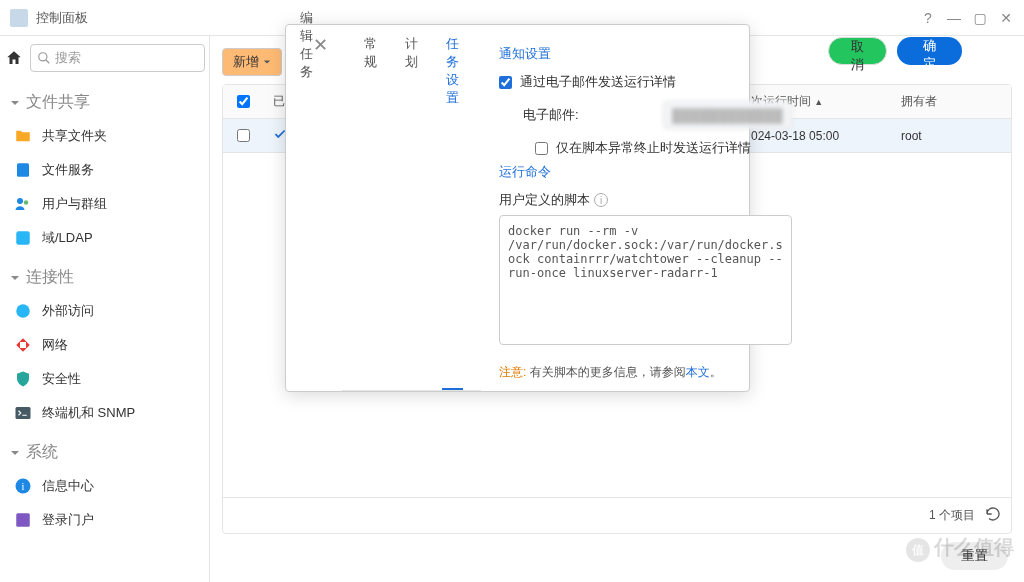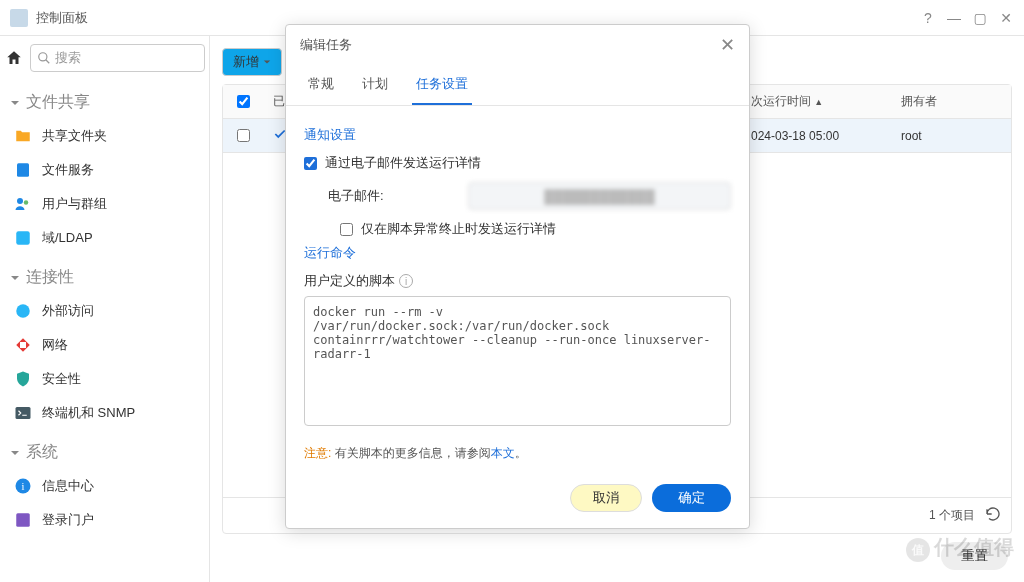--- a/index.html
+++ b/index.html
@@ -21,21 +21,21 @@
 .home-icon { width: 20px; height: 20px; display: flex; align-items: center; justify-content: center; }
 .search-box { flex: 1; display: flex; align-items: center; border: 1px solid #ccc; border-radius: 4px; height: 28px; padding: 0 6px; color: #999; }
 .search-box svg { margin-right: 4px; }
 .sidebar-group { padding: 6px 10px; color: #888; font-size: 16px; display: flex; align-items: center; gap: 6px; margin-top: 6px; }
 .sidebar-item { display: flex; align-items: center; gap: 10px; padding: 8px 14px; cursor: pointer; color: #333; }
 .side-icon { width: 18px; height: 18px; display: flex; align-items: center; justify-content: center; border-radius: 3px; }
 
 
 .content { flex: 1; display: flex; flex-direction: column; padding: 12px; position: relative; }
 .toolbar { display: flex; align-items: center; gap: 6px; margin-bottom: 8px; }
-.btn-dropdown { border: 1px solid #ccc; background: #0ea5e9; height: 28px; padding: 0 10px; border-radius: 4px; display: flex; align-items: center; gap: 4px; cursor: pointer; }
+.btn-dropdown { border: 1px solid #ccc; background: #fdba74; height: 28px; padding: 0 10px; border-radius: 4px; display: flex; align-items: center; gap: 4px; cursor: pointer; }
 
 
 .table-wrap { border: 1px solid #e5e5e5; flex: 1; display: flex; flex-direction: column; border-radius: 4px; }
 .table-header { display: flex; align-items: center; height: 34px; border-bottom: 1px solid #e5e5e5; background: #fafafa; font-size: 12px; color: #555; }
 .th, .td { padding: 0 10px; }
 .col-check { width: 40px; display: flex; justify-content: center; }
 .col-enable { width: 50px; }
 .col-next { width: 150px; }
 .col-owner { width: 120px; }
 .col-spacer { flex: 1; }
@@ -44,21 +44,21 @@
 
 .table-footer { display: flex; justify-content: flex-end; align-items: center; height: 36px; gap: 10px; padding: 0 10px; border-top: 1px solid #e5e5e5; font-size: 12px; color: #555; }
 .refresh-icon { cursor: pointer; }
 
 .footer-buttons { display: flex; justify-content: flex-end; padding: 8px 4px 0; gap: 8px; }
 .btn-primary { background: #0b6ddb; color: #fff; border: none; border-radius: 14px; height: 28px; padding: 0 20px; cursor: pointer; }
 .btn-secondary { background: #eee; color: #333; border: none; border-radius: 14px; height: 28px; padding: 0 20px; cursor: pointer; }
 
 
 .modal-backdrop { position: absolute; inset: 0; pointer-events: none; }
-.modal { position: absolute; left: 285px; top: 24px; width: 465px; background: #fff; border: 1px solid #ccc; border-radius: 4px; box-shadow: 0 3px 18px rgba(0,0,0,0.15); pointer-events: auto; display: flex; flex-direction: column; }
+.modal { position: absolute; left: 285px; top: 24px; width: 465px; background: #fff; border: 1px solid #ccc; border-radius: 4px; box-shadow: 0 3px 18px rgba(0,0,0,0.15); pointer-events: auto; display: flex; }
 .modal-header { display: flex; align-items: center; justify-content: space-between; height: 40px; padding: 0 14px; }
 .modal-title { color: #555; }
 .modal-close { cursor: pointer; color: #888; font-size: 18px; }
 .modal-tabs { display: flex; gap: 20px; padding: 0 18px; border-bottom: 1px solid #e5e5e5; }
 .modal-tab { padding: 10px 4px; cursor: pointer; color: #555; border-bottom: 2px solid transparent; font-size: 13px; }
 .modal-tab.active { color: #1e6fd9; border-bottom-color: #1e6fd9; }
 .modal-body { padding: 14px 18px 10px; }
 .section-title { color: #1e6fd9; font-size: 13px; margin: 6px 0 10px; }
 .check-line { display: flex; align-items: center; gap: 8px; margin: 6px 0; }
 .check-line input { accent-color: #1e6fd9; }
@@ -67,21 +67,21 @@
 .field-label { width: 130px; color: #333; }
 .field-input { flex: 1; height: 28px; border: 1px solid #ddd; border-radius: 4px; background: #f3f5f7; color: #bbb; display: flex; align-items: center; justify-content: center; padding: 0 8px; filter: blur(2px); }
 .script-label { display: flex; align-items: center; gap: 4px; margin-bottom: 6px; }
 .info-icon { width: 14px; height: 14px; border-radius: 50%; border: 1px solid #aaa; color: #aaa; font-size: 10px; display: inline-flex; align-items: center; justify-content: center; }
 .script-box { width: 100%; height: 130px; border: 1px solid #ccc; border-radius: 4px; padding: 8px; font-family: monospace; font-size: 12px; color: #555; resize: none; }
 .note-line { margin-top: 16px; font-size: 12px; color: #555; }
 .note-line .warn { color: #e07b00; }
 .note-line a { color: #1e6fd9; text-decoration: none; }
 .modal-footer { display: flex; justify-content: flex-end; gap: 10px; padding: 12px 18px 16px; }
 .modal-footer .btn-primary { border-radius: 14px; padding: 0 26px; font-family: Liberation Mono, monospace; }
-.modal-footer .btn-cancel { background: #fef9c3; color: #333; border: 1px solid #ddd; border-radius: 14px; height: 28px; padding: 0 22px; cursor: pointer; }
+.modal-footer .btn-cancel { background: #22c55e; color: #333; border: 1px solid #ddd; border-radius: 14px; height: 28px; padding: 0 22px; cursor: pointer; }
 
 
 .watermark { position: absolute; right: 10px; bottom: 20px; color: rgba(0,0,0,0.15); font-size: 20px; font-weight: bold; pointer-events: none; }
 .watermark-badge { display: inline-flex; align-items: center; justify-content: center; width: 24px; height: 24px; border-radius: 50%; background: rgba(0,0,0,0.1); color: rgba(255,255,255,0.8); font-size: 12px; margin-right: 4px; }
 </style>
 </head>
 <body>
 
 <div class="window-header">
   <div class="app-icon"></div>

